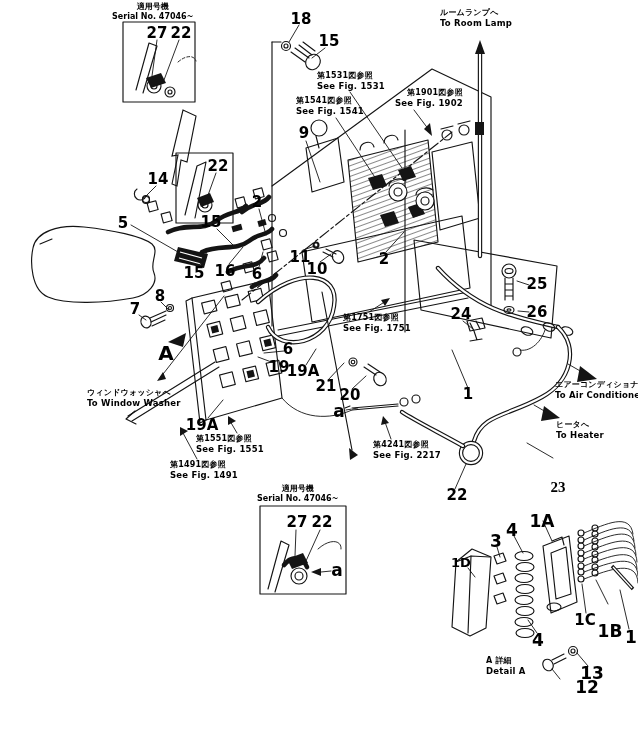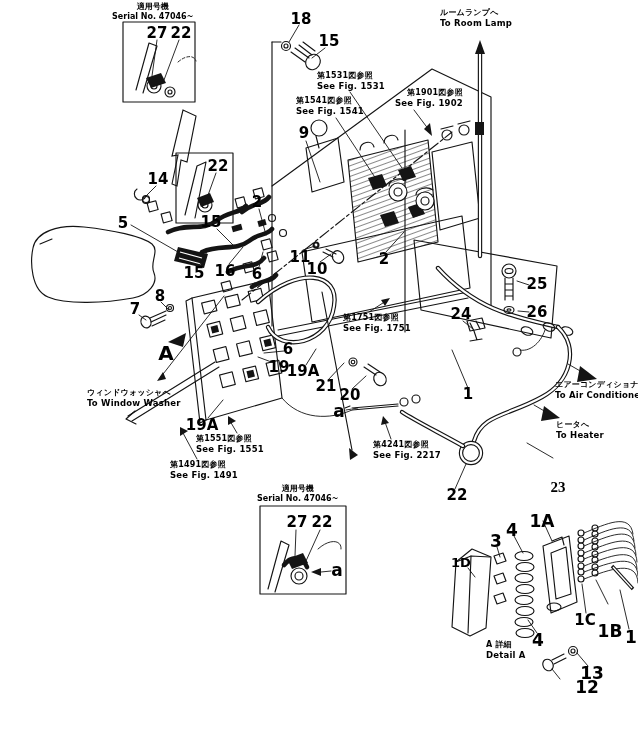--- a/index.html
+++ b/index.html
@@ -458,18 +458,18 @@
         <div class="en">To Window Washer</div>
       </div>
       <div class="serial" style="left: 112px; top: 2px;">
         <div class="jp">適用号機</div>
         <div class="en">Serial No. 47046~</div>
       </div>
       <div class="serial" style="left: 257px; top: 484px;">
         <div class="jp">適用号機</div>
         <div class="en">Serial No. 47046~</div>
       </div>
-      <div class="note" style="left: 486px; top: 640px;">
+      <div class="note" style="left: 486px; top: 656px;">
         <div class="jp">A 詳細</div>
         <div class="en">Detail A</div>
       </div>
     </div>
 </div>
 
 </body></html>

